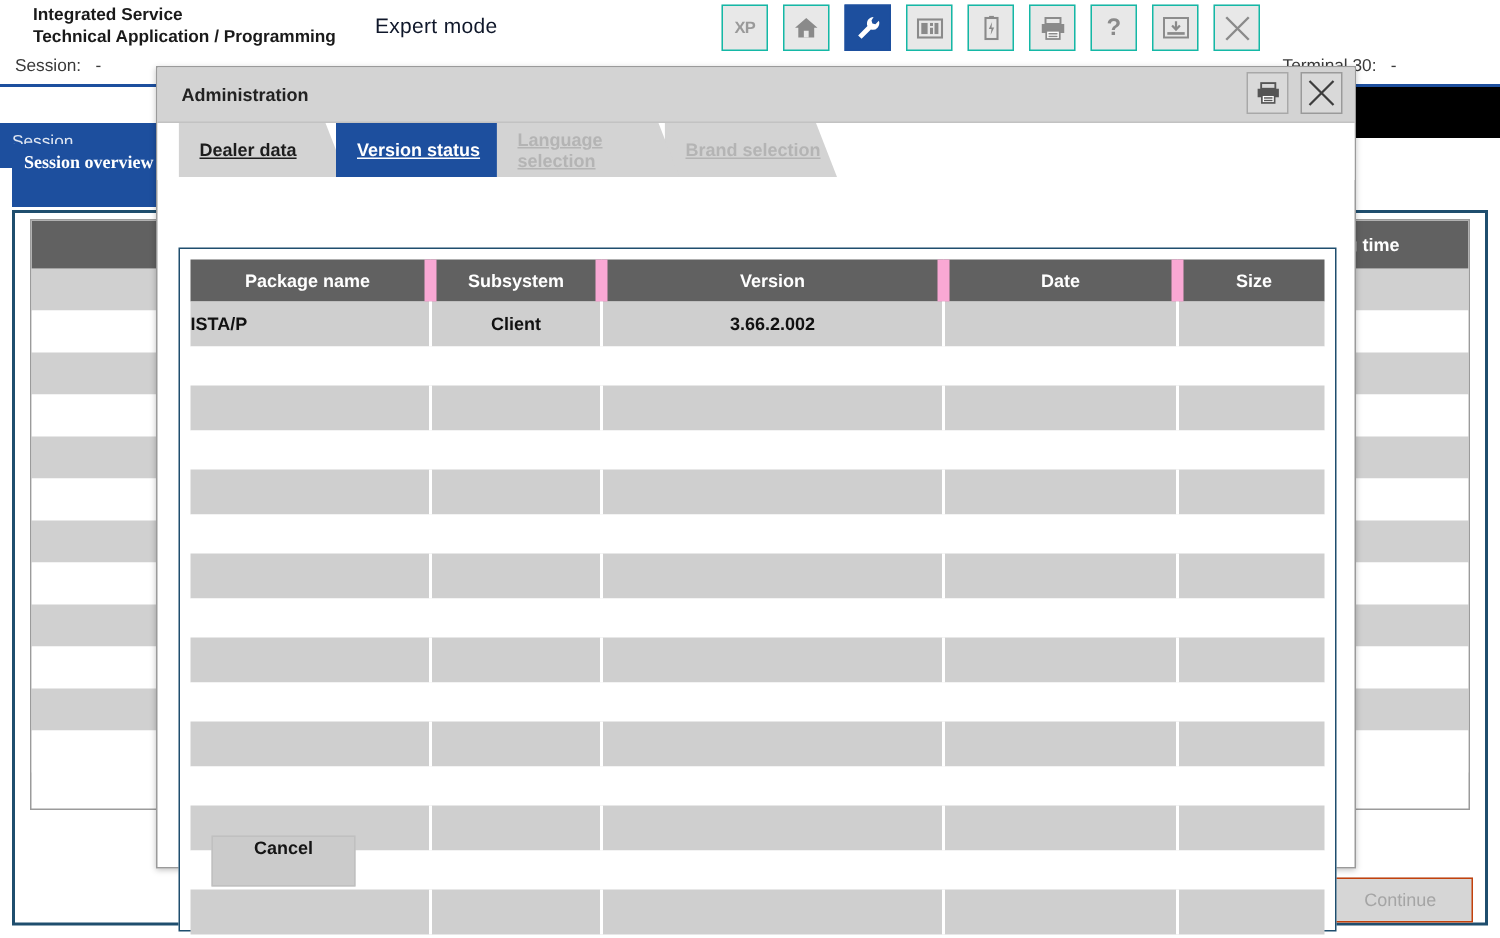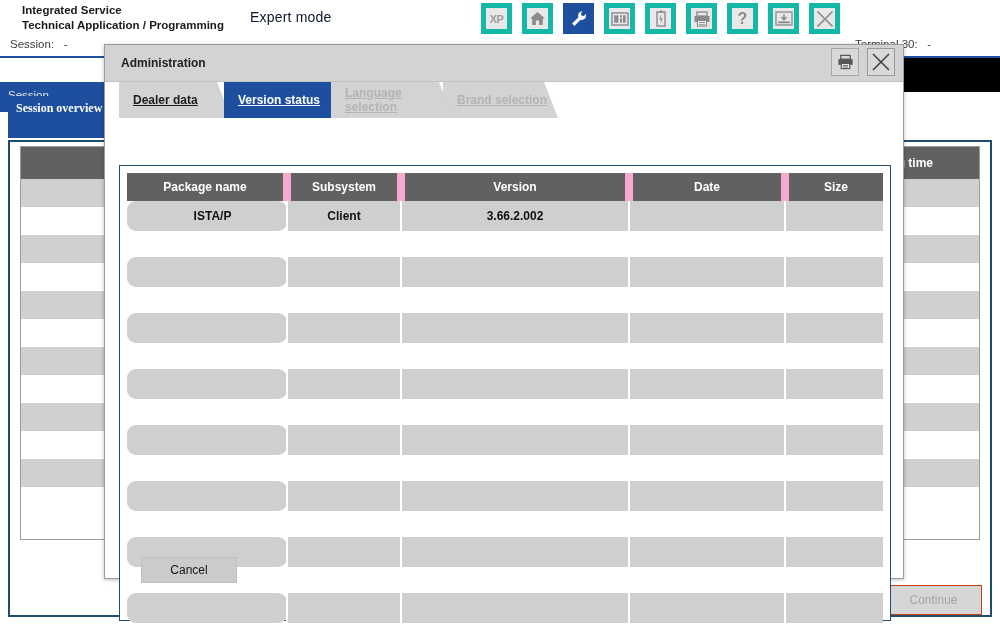--- a/index.html
+++ b/index.html
@@ -51,21 +51,21 @@
 
   
   #toolbar {
     position: absolute;
     right: 8px; top: 3px;
     display: flex;
     gap: 10px;
   }
   .tb-btn {
     width: 31px; height: 31px;
-    border: 5px solid #14b8a6;
+    border: 1px solid #14b8a6;
     background: #e8e8e8;
     display: flex;
     align-items: center;
     justify-content: center;
     box-sizing: border-box;
     color: #8a8a8a;
   }
   .tb-btn.active {
     background: #1d4f9e;
     border-color: #1d4f9e;
@@ -293,35 +293,34 @@
     text-align: center;
   }
   #version-table tbody td:last-child { border-right: none; }
   #version-table tbody tr.filled td { background: #cfcfcf; }
   #version-table tbody tr.spacer td {
     background: #ffffff;
     height: 26px;
     border-right: none;
   }
   #version-table tbody tr.filled td.pkg {
-    text-align: center;
-    padding-left: 12px;
-    border-radius: 9px;
+    text-align: left;
+    padding-left: 0;
   }
   #dialog-cancel-btn {
     position: absolute;
     left: 21px; top: 391px;
-    width: 96px; height: 26px;
+    width: 96px; height: 34px;
     background: #cbcbcb;
     border: 1px solid #c0c0c0;
     font-size: 12px;
-    font-weight: normal;
+    font-weight: bold;
     color: #151515;
     display: flex;
-    align-items: center;
+    align-items: flex-start;
     justify-content: center;
     box-sizing: border-box;
   }
 </style>
 </head>
 <body>
 
 <div id="app-root">
 
   <div id="app-header">

